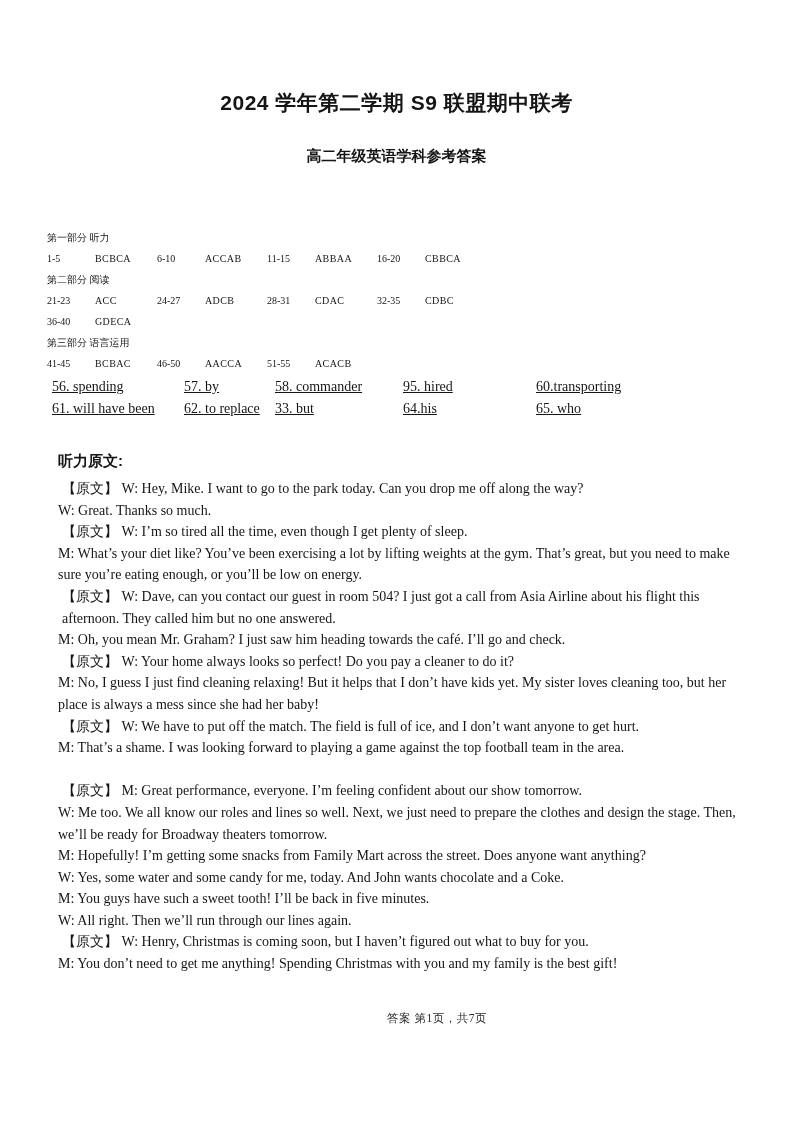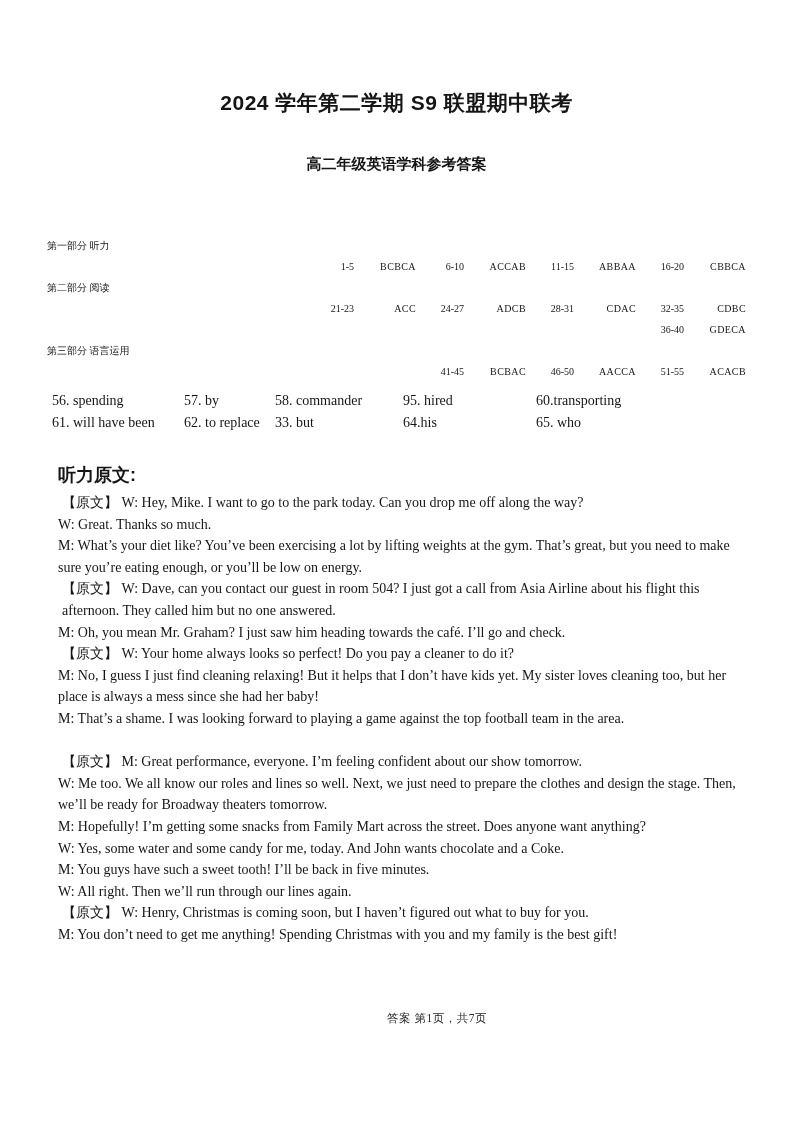--- a/index.html
+++ b/index.html
@@ -22,36 +22,36 @@
     font-weight:700;
     font-size:21px;
     letter-spacing:0.5px;
     line-height:29px;
   }
   .subtitle {
     text-align:center;
     font-family:"Liberation Sans","DejaVu Sans",sans-serif;
     font-weight:700;
     font-size:15px;
-    margin-top:36px;
+    margin-top:28px;
     line-height:21px;
   }
   .answer-key { margin-top:61px; line-height:21px; font-size:10px; }
   .ak-heading { line-height:21px; }
-  .ans-row { line-height:21px; white-space:nowrap;text-align:right; }
+  .ans-row { line-height:21px; white-space:nowrap; }
   .ans-row .rng { display:inline-block; min-width:48px; }
   .ans-row .ans { display:inline-block; min-width:62px; letter-spacing:0.4px; }
-  .fill { margin-top:8px; line-height:21.5px; }
+  .fill { margin-top:2px; line-height:21.5px;text-decoration:underline; }
   .fill-row { display:grid; grid-template-columns:137px 91px 128px 133px 1fr; }
   .fill-row .cell:first-child { padding-left:5px; }
   .transcript { margin-top:31px; margin-left:11px; width:689px; }
   .t-heading {
     font-family:"Liberation Sans","DejaVu Sans",sans-serif;
     font-weight:700;
-    font-size:18px;
+    font-size:15px;
     line-height:22px;
     margin-bottom:6px;
   }
   .t { line-height:21.6px; font-size:14px; }
   .t.ind { padding-left:4px; }
   .t-spacer { height:21.6px; }
   .footer {
     position:absolute;
     left:0; top:1011px;
     width:794px;
@@ -102,25 +102,27 @@
       <span class="cell">33. but</span>
       <span class="cell">64.his</span>
       <span class="cell">65. who</span>
     </div>
   </div>
 
   <div class="transcript">
     <div class="t-heading">听力原文:</div>
     <p class="t ind">【原文】 W: Hey, Mike. I want to go to the park today. Can you drop me off along the way?</p>
     <p class="t">W: Great. Thanks so much.</p>
+    <p class="t ind">【原文】 W: I’m so tired all the time, even though I get plenty of sleep.</p>
     <p class="t">M: What’s your diet like? You’ve been exercising a lot by lifting weights at the gym. That’s great, but you need to make sure you’re eating enough, or you’ll be low on energy.</p>
     <p class="t ind">【原文】 W: Dave, can you contact our guest in room 504? I just got a call from Asia Airline about his flight this afternoon. They called him but no one answered.</p>
     <p class="t">M: Oh, you mean Mr. Graham? I just saw him heading towards the café. I’ll go and check.</p>
     <p class="t ind">【原文】 W: Your home always looks so perfect! Do you pay a cleaner to do it?</p>
     <p class="t">M: No, I guess I just find cleaning relaxing! But it helps that I don’t have kids yet. My sister loves cleaning too, but her place is always a mess since she had her baby!</p>
+    <p class="t ind">【原文】 W: We have to put off the match. The field is full of ice, and I don’t want anyone to get hurt.</p>
     <p class="t">M: That’s a shame. I was looking forward to playing a game against the top football team in the area.</p>
     <div class="t-spacer"></div>
     <p class="t ind">【原文】 M: Great performance, everyone. I’m feeling confident about our show tomorrow.</p>
     <p class="t">W: Me too. We all know our roles and lines so well. Next, we just need to prepare the clothes and design the stage. Then, we’ll be ready for Broadway theaters tomorrow.</p>
     <p class="t">M: Hopefully! I’m getting some snacks from Family Mart across the street. Does anyone want anything?</p>
     <p class="t">W: Yes, some water and some candy for me, today. And John wants chocolate and a Coke.</p>
     <p class="t">M: You guys have such a sweet tooth! I’ll be back in five minutes.</p>
     <p class="t">W: All right. Then we’ll run through our lines again.</p>
     <p class="t ind">【原文】 W: Henry, Christmas is coming soon, but I haven’t figured out what to buy for you.</p>
     <p class="t">M: You don’t need to get me anything! Spending Christmas with you and my family is the best gift!</p>

